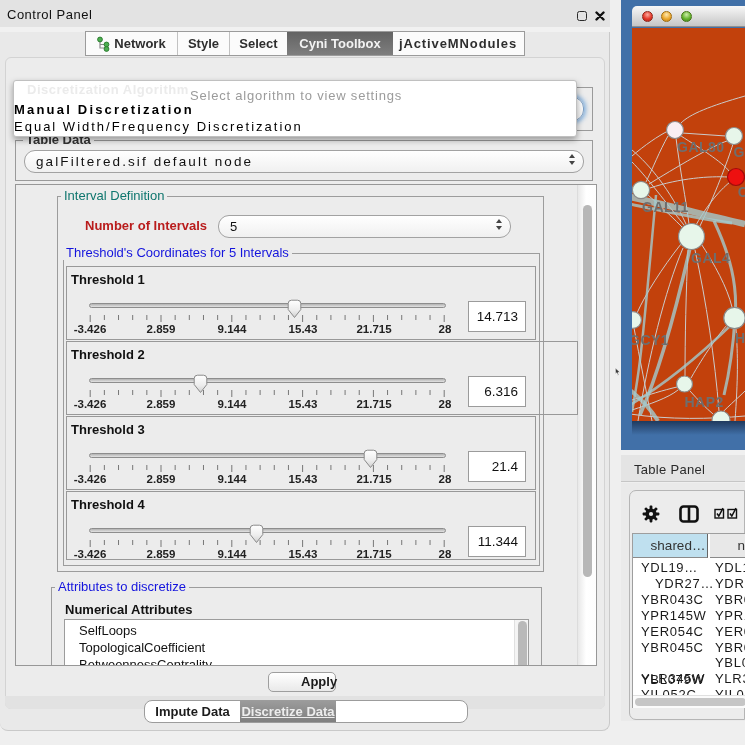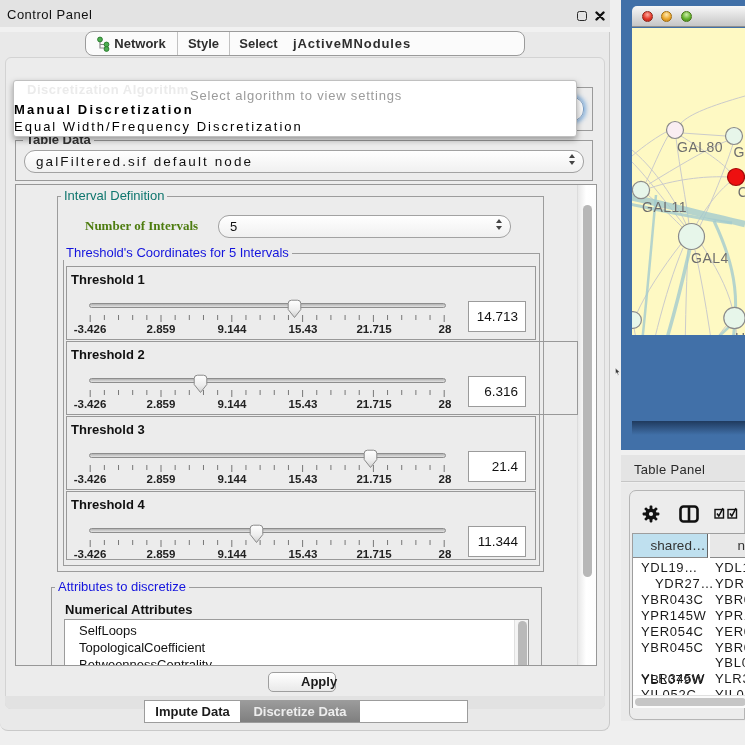--- a/index.html
+++ b/index.html
@@ -31,30 +31,31 @@
 <div class="abs" style="left:0;top:0;width:610px;height:27px;background:#e3e3e3;"></div>
 <div class="abs" style="left:0;top:27px;width:610px;height:5px;background:#f1f1f1;"></div>
 <div class="abs t13" style="left:7px;top:7px;color:#111;letter-spacing:0.5px;">Control Panel</div>
 <div class="abs" style="left:577px;top:11px;width:10px;height:10px;border:1.8px solid #2a2a2a;border-radius:2.5px;"></div>
 <svg class="abs" style="left:595px;top:11px;" width="10" height="10" viewBox="0 0 10 10">
     <path d="M1.5,1.5 L8.5,8.5 M8.5,1.5 L1.5,8.5" stroke="#111" stroke-width="2.4" stroke-linecap="round"></path>
   </svg>
 
 <div class="abs" style="left:5px;top:57px;width:600px;height:652px;background:#ececec;border:1px solid #d3d3d3;border-radius:6px;"></div>
 
-<div class="abs" id="tabbar" style="left:85px;top:31px;width:440px;height:25px;border:1px solid #9b9b9b;border-radius:8px;background:#fbfbfb;display:flex;font-size:13px;font-weight:bold;color:#2e2e2e;overflow:hidden;">
+<div class="abs" id="tabbar" style="left:85px;top:31px;width:440px;height:25px;border:1px solid #9b9b9b;border-radius:0;background:#fbfbfb;display:flex;font-size:13px;font-weight:bold;color:#2e2e2e;overflow:hidden;">
   <div style="width:92px;display:flex;align-items:center;justify-content:center;border-right:1px solid #c2c2c2;">
     <svg width="13" height="16" viewBox="0 0 13 16" style="margin-right:4px;">
       <path d="M3,5 L3,12 L8,12 M3,8.5 L8,8.5" stroke="#8a8a8a" stroke-width="1.2" fill="none"></path>
       <circle cx="3" cy="3.5" r="2.4" fill="#4caf50" stroke="#2e7d32"></circle>
       <circle cx="9.5" cy="8.5" r="2.4" fill="#4caf50" stroke="#2e7d32"></circle>
       <circle cx="9.5" cy="13" r="2.4" fill="#4caf50" stroke="#2e7d32"></circle>
     </svg>Network</div>
   <div style="width:52px;display:flex;align-items:center;justify-content:center;border-right:1px solid #c2c2c2;">Style</div>
   <div style="width:57px;display:flex;align-items:center;justify-content:center;">Select</div>
+  <div style="width:106px;display:flex;align-items:center;justify-content:center;background:linear-gradient(#636363,#7e7e7e);color:#f3f3f3;">Cyni Toolbox</div>
   <div style="width:130px;display:flex;align-items:center;justify-content:center;letter-spacing:0.9px;">jActiveMNodules</div>
 </div>
 
 <div class="gbox" style="left:15px;top:87px;width:578px;height:44px;"></div>
 <div class="combo" style="left:24px;top:97px;width:560px;height:24px;border:1px solid #7d9fc4;box-shadow:0 0 4px 2px rgba(98,156,215,0.75);"></div>
 
 <div class="gbox" style="left:15px;top:140px;width:578px;height:41px;"></div>
 <div class="gtitle" style="left:23px;top:133px;">Table Data</div>
 <div class="combo" style="left:24px;top:150px;width:560px;height:23px;line-height:21px;padding-left:11px;letter-spacing:2.1px;font-size:13.5px;">galFiltered.sif default node</div>
 <div class="arrows" style="left:569px;top:154px;">
@@ -69,21 +70,21 @@
   <div style="position:absolute;left:0px;top:38px;color:#000;font-size:13px;letter-spacing:2px;">Equal Width/Frequency Discretization</div>
 </div>
 
 <div class="abs" id="scrollpane" style="left:15px;top:184px;width:582px;height:482px;border:1px solid #979797;background:#ececec;overflow:hidden;">
 
   <div class="abs" style="left:561px;top:0;width:19px;height:480px;background:linear-gradient(90deg,#e8e8e8,#ffffff 45%,#fdfdfd);border-left:1px solid #dcdcdc;"></div>
   <div class="abs" style="left:567px;top:20px;width:9px;height:372px;background:#b7b7b7;border-radius:5px;"></div>
 
   <div class="gbox" style="left:41px;top:11px;width:487px;height:376px;border-color:#9c9c9c;"></div>
   <div class="gtitle" style="left:45px;top:4px;color:#0f766e;font-weight:normal;">Interval Definition</div>
-  <div class="abs t13 b" style="left:69px;top:33px;color:#4d7c0f;font-family:Liberation Serif, serif;">Number of Intervals</div>
+  <div class="abs t13 b" style="left:69px;top:33px;color:#b91c1c;">Number of Intervals</div>
   <div class="combo" style="left:202px;top:30px;width:293px;height:23px;line-height:21px;padding-left:11px;">5</div>
   <div class="arrows" style="left:480px;top:34px;">
       <div class="up"></div>
       <div class="dn"></div>
     </div>
 
   <div class="gbox" style="left:47px;top:68px;width:477px;height:313px;border-color:#9c9c9c;"></div>
   <div class="gtitle" style="left:47px;top:61px;color:#1414dd;font-weight:normal;">Threshold's Coordinates for 5 Intervals</div>
 
   <div class="gbox" style="left:50px;top:81px;width:470px;height:74px;border-color:#989898;">
@@ -268,37 +269,37 @@
   <div class="abs t13 b" style="left:49px;top:417px;color:#111;">Numerical Attributes</div>
   <div class="abs" style="left:48px;top:434px;width:465px;height:60px;background:#fff;border:1px solid #9c9c9c;"></div>
   <div class="abs t13" style="left:63px;top:437px;color:#111;line-height:17px;">SelfLoops<br>TopologicalCoefficient<br>BetweennessCentrality</div>
   <div class="abs" style="left:498px;top:435px;width:14px;height:58px;background:#f4f4f4;border-left:1px solid #e0e0e0;"></div>
   <div class="abs" style="left:502px;top:436px;width:9px;height:58px;background:#b9b9b9;border-radius:5px 5px 0 0;"></div>
 </div>
 
 <div class="abs" style="left:268px;top:672px;width:68px;height:20px;border:1px solid #9e9e9e;border-radius:5px;background:linear-gradient(#ffffff,#e9e9e9);font-size:13px;font-weight:bold;color:#1a1a1a;text-align:center;line-height:18px;padding-left:32px;">Apply</div>
 
 <div class="abs" style="left:5px;top:696px;width:600px;height:13px;background:#e2e2e2;border-radius:0 0 6px 6px;"></div>
-<div class="abs" style="left:144px;top:700px;width:324px;height:23px;border:1px solid #9c9c9c;border-radius:0;background:#fff;display:flex;font-size:13px;font-weight:bold;color:#1c1c1c;overflow:hidden;">
+<div class="abs" style="left:144px;top:700px;width:324px;height:23px;border:1px solid #9c9c9c;border-radius:8px;background:#fff;display:flex;font-size:13px;font-weight:bold;color:#1c1c1c;overflow:hidden;">
   <div style="width:95px;display:flex;align-items:center;justify-content:center;">Impute Data</div>
-  <div style="width:120px;display:flex;align-items:center;justify-content:center;background:linear-gradient(#9b9b9b,#7f7f7f);color:#ededed;">Discretize Data</div>
+  <div style="width:96px;display:flex;align-items:center;justify-content:center;background:linear-gradient(#9b9b9b,#7f7f7f);color:#ededed;text-decoration:underline;">Discretize Data</div>
 </div>
 
 <svg class="abs" style="left:613px;top:367px;z-index:40;" width="9" height="10" viewBox="0 0 9 10">
     <path d="M2.2,0.8 L2.4,7.2 L3.9,5.8 L4.8,8.6 L6,8.1 L5.1,5.4 L7.1,5.2 Z" fill="#3a3a3a" stroke="#fff" stroke-width="0.7"></path>
   </svg>
 
 <div class="abs" style="left:621px;top:0;width:124px;height:450px;background:#4170a8;"></div>
 
 <div class="abs" style="left:632px;top:6px;width:113px;height:21px;background:linear-gradient(#f8f8f8,#c6c6c6);border-top-left-radius:5px;border-bottom:1px solid #8f8f8f;"></div>
 <div class="abs" style="left:641.8px;top:11.2px;width:10.8px;height:10.8px;border-radius:50%;border:1px solid #8f2a1e;background:radial-gradient(circle at 50% 30%,#fcab9e,#e4392b 55%,#ae2012);"></div>
 <div class="abs" style="left:660.8px;top:11.2px;width:10.8px;height:10.8px;border-radius:50%;border:1px solid #a06f14;background:radial-gradient(circle at 50% 30%,#fde8af,#eca930 55%,#bd7d10);"></div>
 <div class="abs" style="left:681px;top:11.2px;width:10.8px;height:10.8px;border-radius:50%;border:1px solid #49761b;background:radial-gradient(circle at 50% 30%,#cdeca8,#66b42f 55%,#417f16);"></div>
 
-<div class="abs" id="canvas" style="left:632px;top:28px;width:113px;height:307px;background:#fef9c3;overflow:hidden;">
+<div class="abs" id="canvas" style="left:632px;top:28px;width:113px;height:393px;background:#c2410c;overflow:hidden;font-weight:bold;">
 <svg width="113" height="393" viewBox="632 28 113 393">
   <g fill="none" stroke="#cbcbcb" stroke-width="1">
     <path d="M745,96 C710,106 690,114 681,123"></path>
     <path d="M682,133 L726,136"></path>
     <path d="M681,136 C700,148 722,162 729,171"></path>
     <path d="M668,136 C660,150 652,170 646,182"></path>
     <path d="M676,138 C680,170 686,200 689,224"></path>
     <path d="M649,184 C688,160 715,145 727,141"></path>
     <path d="M650,188 C680,178 710,176 728,177"></path>
     <path d="M648,195 C665,210 675,220 683,228"></path>

